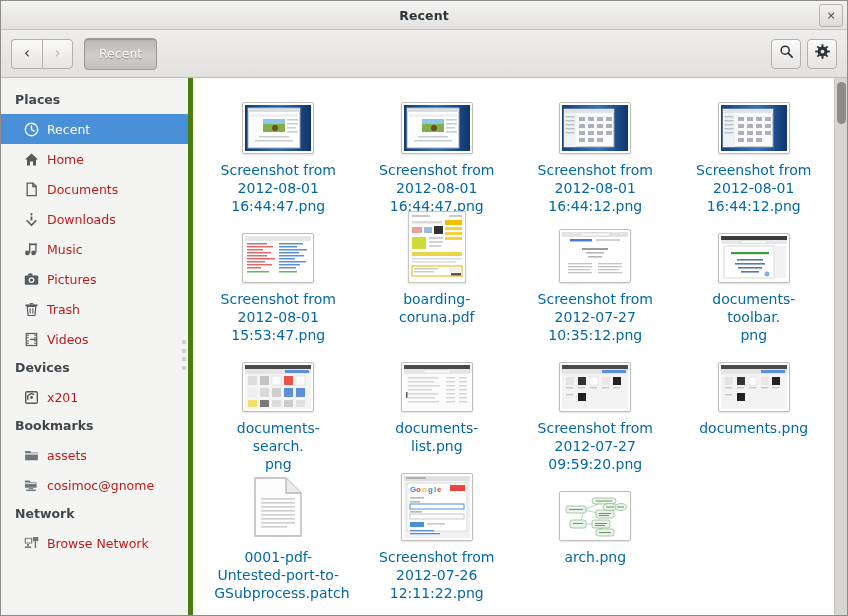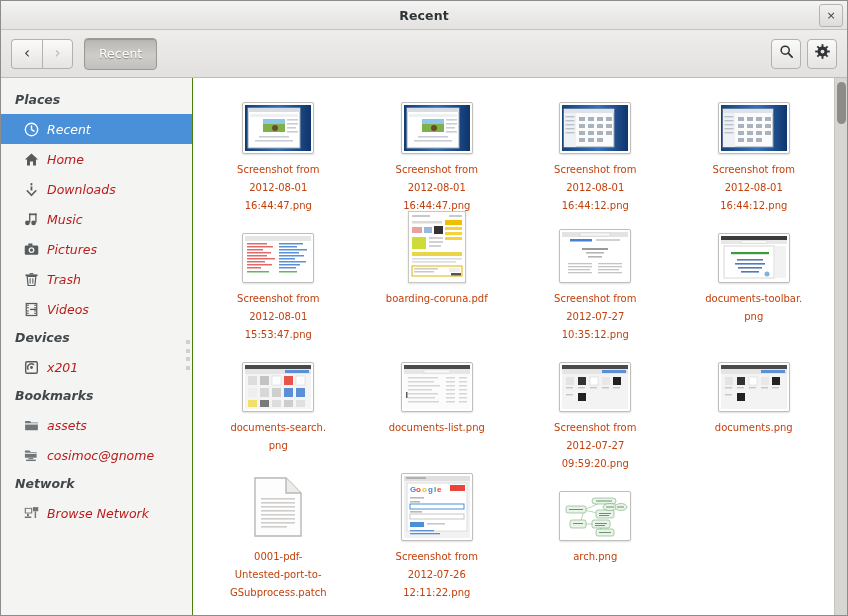--- a/index.html
+++ b/index.html
@@ -76,22 +76,22 @@
     cursor: pointer;
   }
 
   
   #body { flex: 1 1 auto; display: flex; min-height: 0; position: relative; }
 
   
   #sidebar {
     width: 192px; flex: 0 0 192px;
     background: #f4f4f2;
-    border-right: 1px solid #4d7c0f;
-    padding-top: 8px; overflow: hidden; position: relative; font-style: italic;
+    border-right: 5px solid #4d7c0f;
+    padding-top: 8px; overflow: hidden; position: relative;
   }
   .side-head {
     font-size: 12.5px; font-weight: bold; color: #41474b;
     padding: 6px 0 7px 14px;
   }
   .side-item {
     height: 30px; display: flex; align-items: center;
     padding-left: 22px; gap: 8px; cursor: pointer;
     font-size: 12.5px; color: #b91c1c;
   }
@@ -121,21 +121,21 @@
   }
   .cell {
     display: flex; flex-direction: column; align-items: center;
     padding-top: 6px; cursor: pointer;
   }
   .thumb-wrap {
     height: 62px; display: flex; align-items: flex-end; justify-content: center;
     margin-bottom: 7px;
   }
   .cell-label {
-    font-size: 10px; color: #c2410c; text-align: center;
+    font-size: 14px; color: #0369a1; text-align: center;
     line-height: 18px; width: 128px; white-space: pre-line;
   }
 
   
   .tshot {
     border: 1px solid #c0bebb; background: #fff; padding: 2px;
     border-radius: 2px; box-shadow: 0 1px 2px rgba(0,0,0,.13);
   }
   .tshot > .inner { display: block; }
   .tdoc {
@@ -228,20 +228,29 @@
 
       <div class="side-item">
         <span class="side-icon">
           <svg width="15" height="15" viewBox="0 0 16 16">
             <path d="M8 1.6 L15 8 L12.8 8 L12.8 14.4 L9.6 14.4 L9.6 10 L6.4 10 L6.4 14.4 L3.2 14.4 L3.2 8 L1 8 Z" fill="#555b5e"></path>
           </svg>
         </span>
         <span>Home</span>
       </div>
 
+      <div class="side-item">
+        <span class="side-icon">
+          <svg width="15" height="15" viewBox="0 0 16 16">
+            <path d="M3.4 1.2 L9.6 1.2 L13 4.6 L13 14.6 L3.4 14.6 Z" fill="none" stroke="#555b5e" stroke-width="1.4"></path>
+            <path d="M9.4 1.4 L9.4 4.8 L12.8 4.8" fill="none" stroke="#555b5e" stroke-width="1.4"></path>
+          </svg>
+        </span>
+        <span>Documents</span>
+      </div>
 
       <div class="side-item">
         <span class="side-icon">
           <svg width="15" height="15" viewBox="0 0 16 16">
             <rect x="7" y="1.2" width="1.9" height="2.4" fill="#555b5e"></rect>
             <rect x="7" y="4.8" width="1.9" height="4.2" fill="#555b5e"></rect>
             <path d="M3.4 9.4 L8 14.2 L12.6 9.4" fill="none" stroke="#555b5e" stroke-width="1.7" stroke-linecap="round" stroke-linejoin="round"></path>
           </svg>
         </span>
         <span>Downloads</span>

